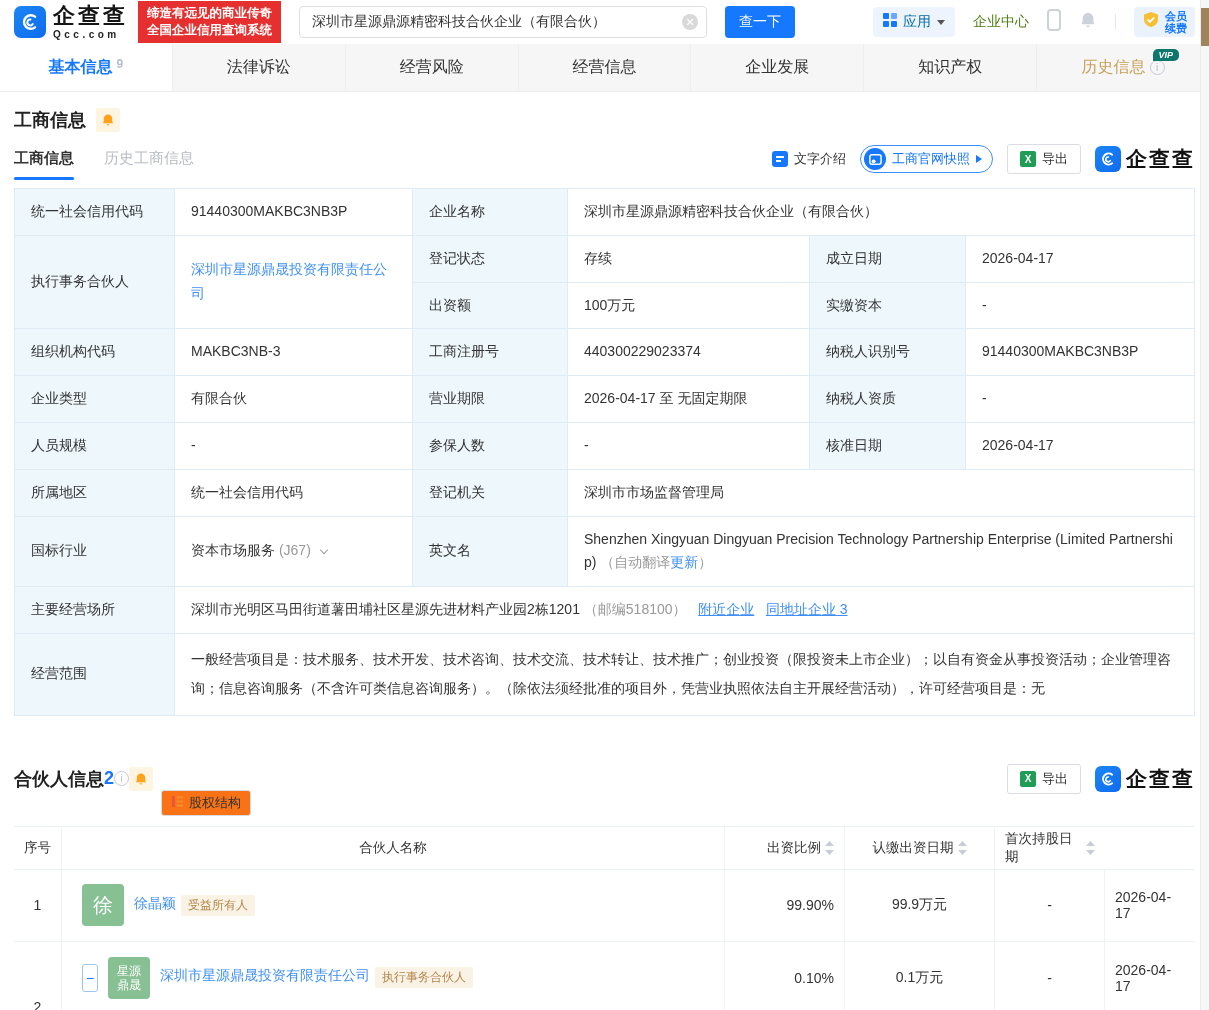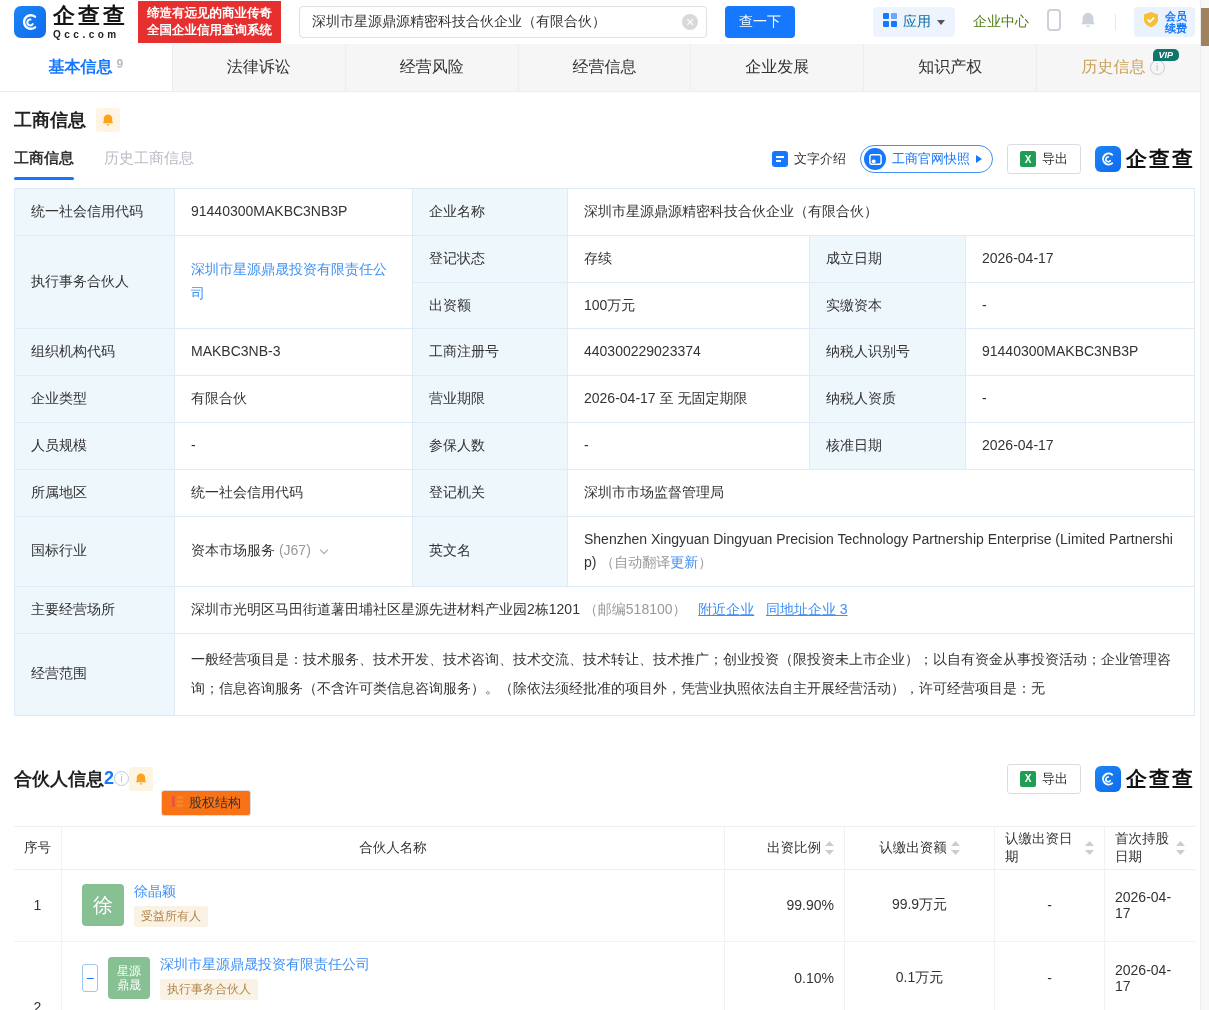--- a/index.html
+++ b/index.html
@@ -100,21 +100,21 @@
   .pc:last-child { border-right:none; }
   .pc.center { justify-content:center; }
   .pc.right { justify-content:flex-end; }
   .sort { margin-left:4px; display:inline-flex; }
   .p-row { height:72px; border-bottom:1px solid #eef3f8; }
   .name-cell { padding-left:20px; gap:10px; }
   .avatar { width:42px; height:42px; border-radius:4px; background:#87c093; color:#fff; display:flex;
     flex-direction:column; align-items:center; justify-content:center; flex:none; }
   .avatar.one { font-size:20px; }
   .avatar.two { font-size:12px; line-height:14px; }
-  .nstack { display:flex; flex-direction:column; align-items:flex-start; gap:5px; }
+  .nstack { display:flex; flex-direction:row; align-items:flex-start; gap:5px; }
   .nstack a { font-size:14px; }
   .ptag { background:#faf3e5; color:#b2854a; font-size:12px; padding:2px 7px; border-radius:2px; }
   .p-row2 { display:grid; grid-template-columns:48px 1fr; }
   .no-cell { display:flex; align-items:center; justify-content:center; border-right:1px solid #eef3f8; }
   .subrow { display:grid; grid-template-columns:1fr 120px 150px 110px 90px; }
   .subrow.a { height:73px; border-bottom:1px solid #eef3f8; }
   .subrow.b { height:58px; background:#f2f9fd; }
   .expbtn { width:16px; height:28px; border:1px solid #9cc6f0; border-radius:3px; background:#fff; color:#1677ff;
     display:flex; align-items:center; justify-content:center; font-size:14px; cursor:pointer; flex:none; }
   .lvl { width:44px; align-self:stretch; border-right:1px solid #e2edf4; display:flex; flex-direction:column;
@@ -402,29 +402,20 @@
     </div>
   </div>
 
   <div class="p-table">
 
     <div class="pgrid p-headrow">
       <div class="pc center">序号</div>
       <div class="pc center">合伙人名称</div>
       <div class="pc right">
         <span>出资比例</span>
-        <span class="sort">
-            <svg width="9" height="14" viewBox="0 0 9 14">
-              <path d="M4.5 0 9 5H0z" fill="#c8cdd4"></path>
-              <path d="M0 9h9l-4.5 5z" fill="#c8cdd4"></path>
-            </svg>
-          </span>
-      </div>
-      <div class="pc center">
-        <span>认缴出资额</span>
         <span class="sort">
             <svg width="9" height="14" viewBox="0 0 9 14">
               <path d="M4.5 0 9 5H0z" fill="#c8cdd4"></path>
               <path d="M0 9h9l-4.5 5z" fill="#c8cdd4"></path>
             </svg>
           </span>
       </div>
       <div class="pc center">
         <span>认缴出资日期</span>
         <span class="sort">

